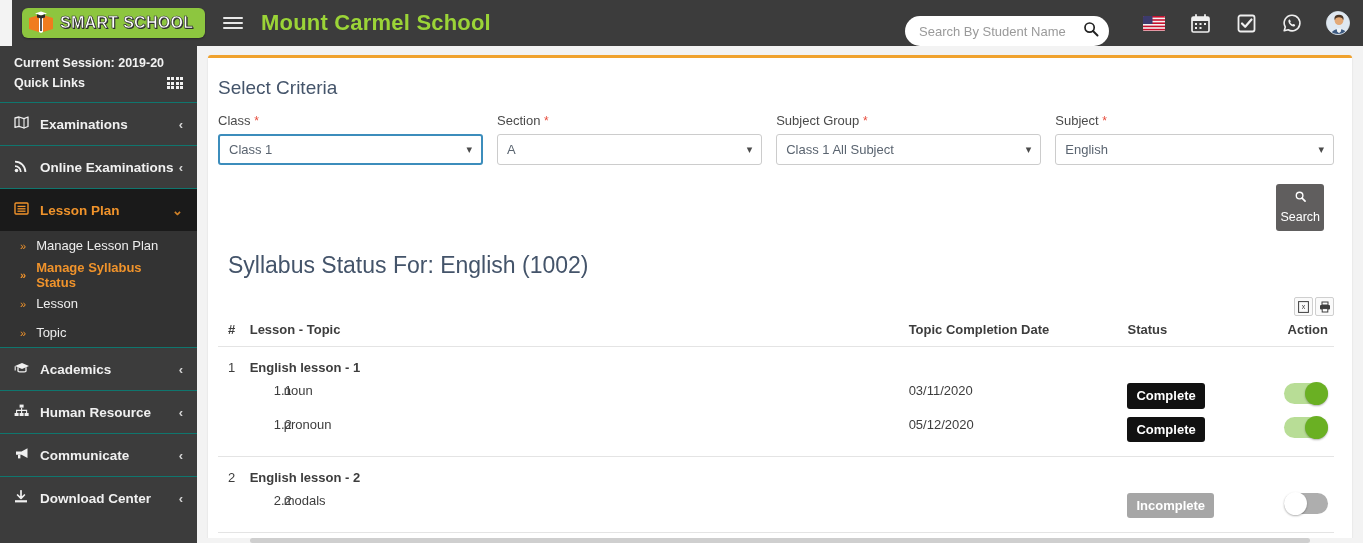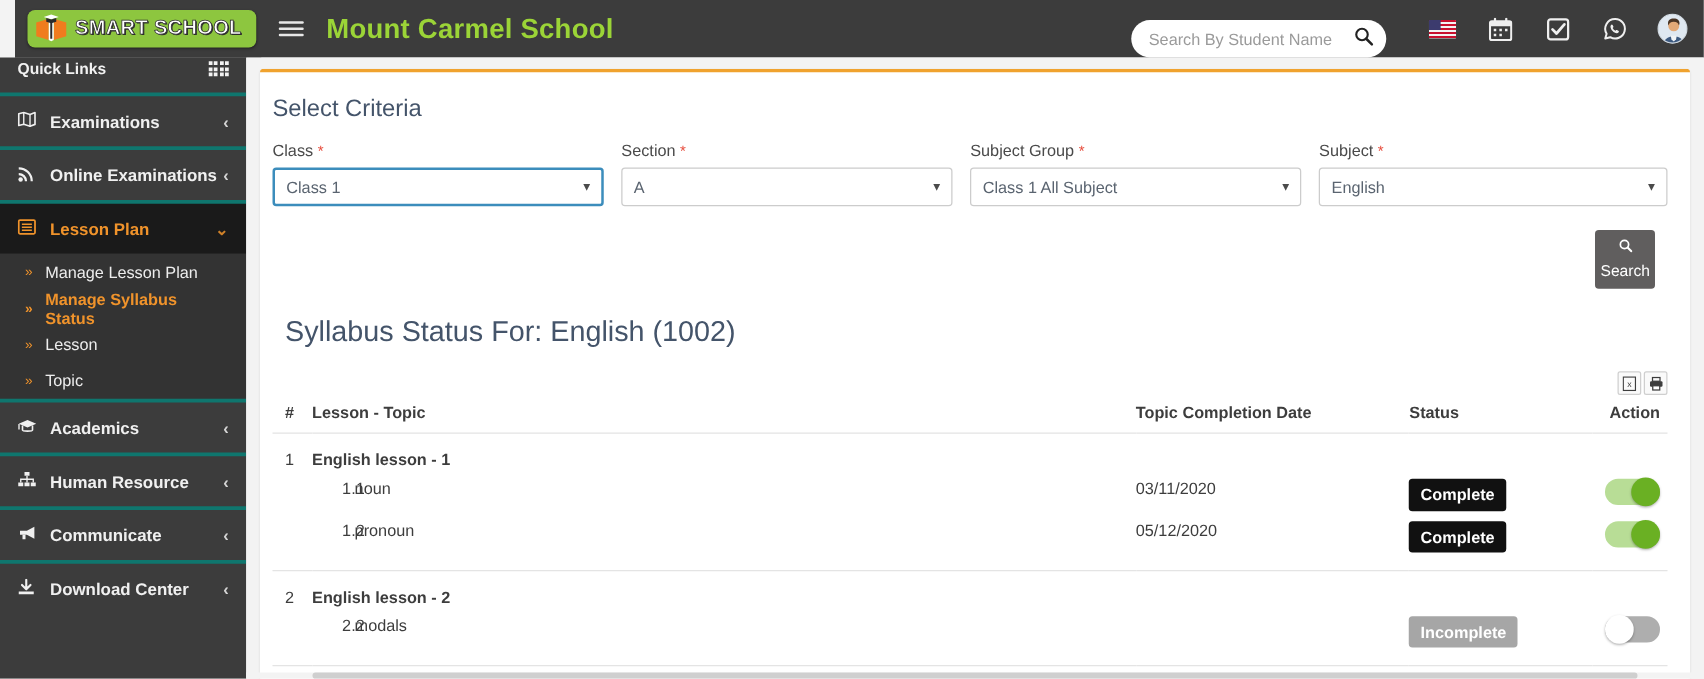--- a/index.html
+++ b/index.html
@@ -76,21 +76,21 @@
     font-weight: bold; display: flex; align-items: center;
   }
   .grid-icon {
     margin-left: auto; display: grid; grid-template-columns: repeat(4,3px);
     grid-template-rows: repeat(3,3px); gap: 1.5px;
   }
   .grid-icon i { background: #f2f2f2; display: block; width: 3px; height: 3px; }
   .nav-item {
     display: flex; align-items: center; height: 43px; padding: 0 14px;
     color: #f0f0f0; font-size: 13.5px; font-weight: bold; cursor: pointer;
-    border-top: 3px solid #0f766e;
+    border-top: 1px solid #0f766e;
   }
   .nav-item .ico { width: 26px; flex: none; font-size: 14px; color: #f0f0f0; }
   .nav-item .caret { margin-left: auto; font-size: 13px; opacity: .85; }
   .nav-item.active { background: #1a1a1a; color: #f0932b; }
   .nav-item.active .ico, .nav-item.active .caret { color: #f0932b; }
   .subnav { background: #333333; }
   .sub-item {
     display: flex; align-items: center; height: 29px; padding: 0 14px 0 20px;
     color: #ededed; font-size: 13px; cursor: pointer;
   }
@@ -280,20 +280,21 @@
             <path d="M12 2.8c3 0 4.6 1.6 4.6 3.8 0 .8-.3 1.4-.6 1.6-.2-2-1.6-2.9-4-2.9s-3.8.9-4 2.9c-.3-.2-.6-.8-.6-1.6 0-2.2 1.6-3.8 4.6-3.8z" fill="#4a3525"></path>
             <path d="M3.6 23.5c.6-4.4 4.2-6.6 8.4-6.6s7.8 2.2 8.4 6.6z" fill="#3d5a80"></path>
             <path d="M9.6 16.6h4.8l-.6 3-1.8 1.6-1.8-1.6z" fill="#f0f3f6"></path>
           </svg>
         </span>
       </div>
     </div>
   </div>
 
   <div class="sidebar">
+    <div class="session">Current Session: 2019-20</div>
     <div class="quick">
       <span>Quick Links</span>
       <span class="grid-icon">
         <i></i>
           <i></i>
           <i></i>
           <i></i>
           <i></i>
           <i></i>
           <i></i>

